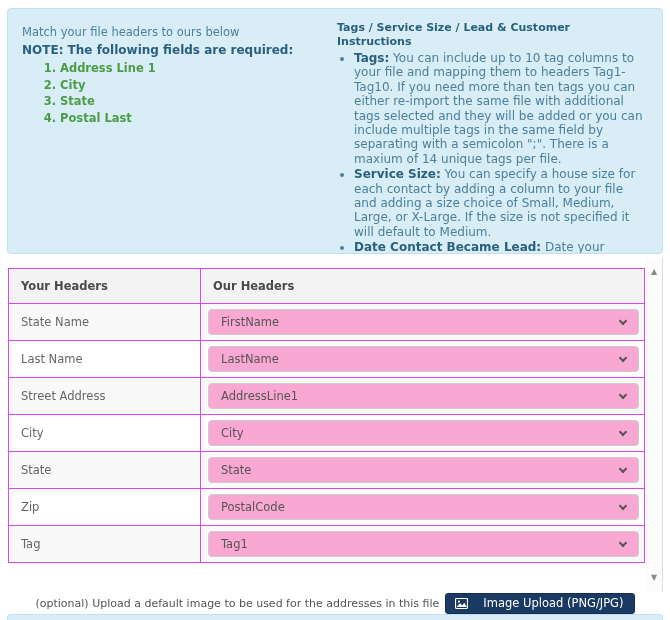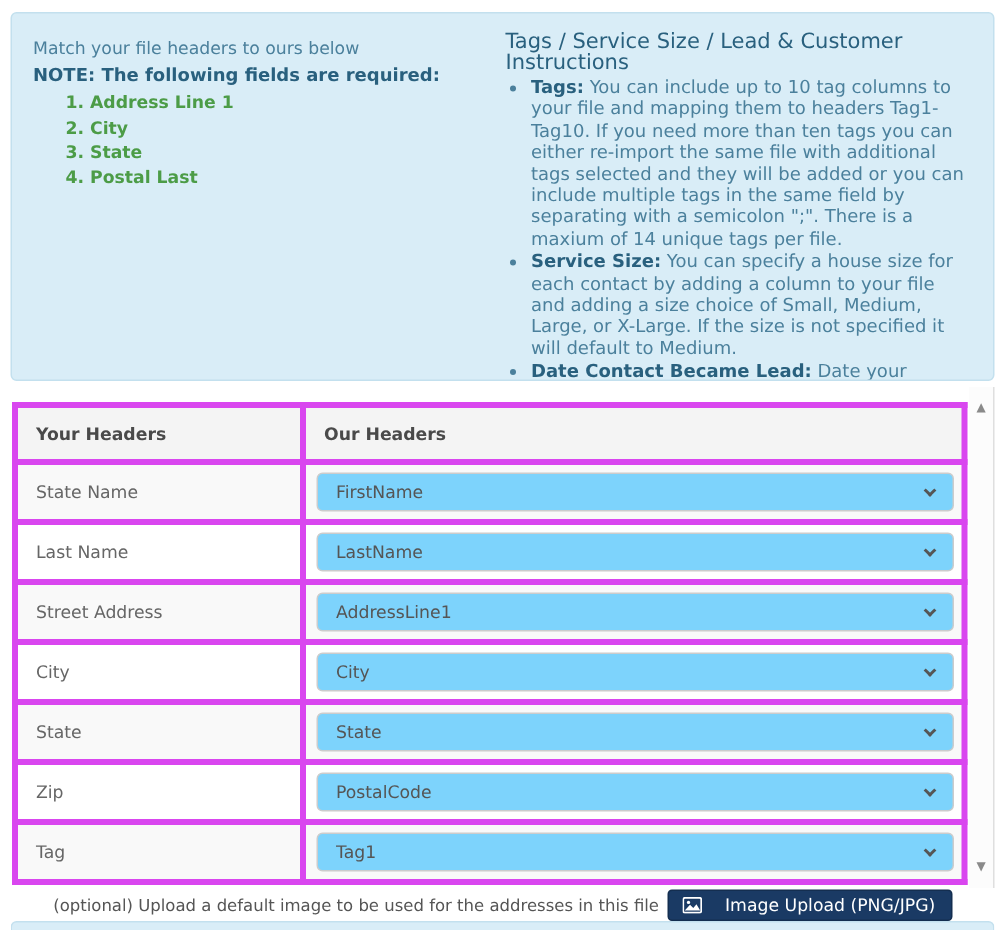--- a/index.html
+++ b/index.html
@@ -13,45 +13,45 @@
     background:#d9edf7; border:1px solid #c3e0ee; border-radius:4px;
     display:flex; padding:12px 14px; overflow:hidden;
   }
   .info-left { width:310px; padding-top:4px; }
   .intro { font-size:11.5px; color:#4b809c; margin-bottom:4px; }
   .note  { font-size:12px; color:#29607e; font-weight:bold; margin-bottom:3px; }
   .req-list { list-style:decimal; padding-left:38px; }
   .req-list li { font-size:11.5px; font-weight:bold; color:#4c9c47; line-height:16.5px; }
 
   .info-right { flex:1; padding-left:5px; }
-  .heading { font-size:14px; font-weight:normal; color:#29607e; line-height:14px; margin-bottom:2px; }
+  .heading { font-size:11px; font-weight:bold; color:#29607e; line-height:14px; margin-bottom:2px; }
   .bullets { list-style:disc; padding-left:17px; margin:0; }
   .bullets li { font-size:12px; color:#4b809c; line-height:14.4px; margin-bottom:1px; }
   .bullets li b { color:#29607e; }
 
   
   .table-region { position:absolute; left:7px; top:258px; width:656px; height:334px; display:flex; }
   .scroll-area { flex:1; overflow:hidden; }
   .map-table {
     width:calc(100% - 2px); margin:10px 0 0 1px;
     border-collapse:collapse; background:#fff;
   }
-  .map-table th, .map-table td { border:4px solid #d946ef; }
+  .map-table th, .map-table td { border:1px solid #d946ef; }
   .map-table th {
     width:192px; text-align:left; font-size:11.5px; font-weight:bold; color:#4a4a4a;
     padding:10px 12px; background:#f4f4f4;
   }
   .map-table th + th { width:auto; }
   .map-table tbody tr:nth-child(odd) td { background:#f9f9f9; }
   td.label-cell { font-size:11.5px; color:#666; padding:11px 12px; }
   td.select-cell { padding:4px 5px 4px 7px; }
   .select-wrap { position:relative; }
   select.our-header {
     width:100%; height:26px; appearance:none; -webkit-appearance:none;
-    background:#7dd3fc; border:1px solid #ccc; border-radius:4px;
+    background:#f9a8d4; border:1px solid #ccc; border-radius:4px;
     font-family:"DejaVu Sans","Liberation Sans",sans-serif;
     font-size:11.5px; color:#555; padding:0 24px 0 12px; outline:none;
   }
   .chevron {
     position:absolute; right:13px; top:9px; width:6px; height:6px;
     border-right:2px solid #555; border-bottom:2px solid #555;
     transform:rotate(45deg); pointer-events:none;
   }
 
   

